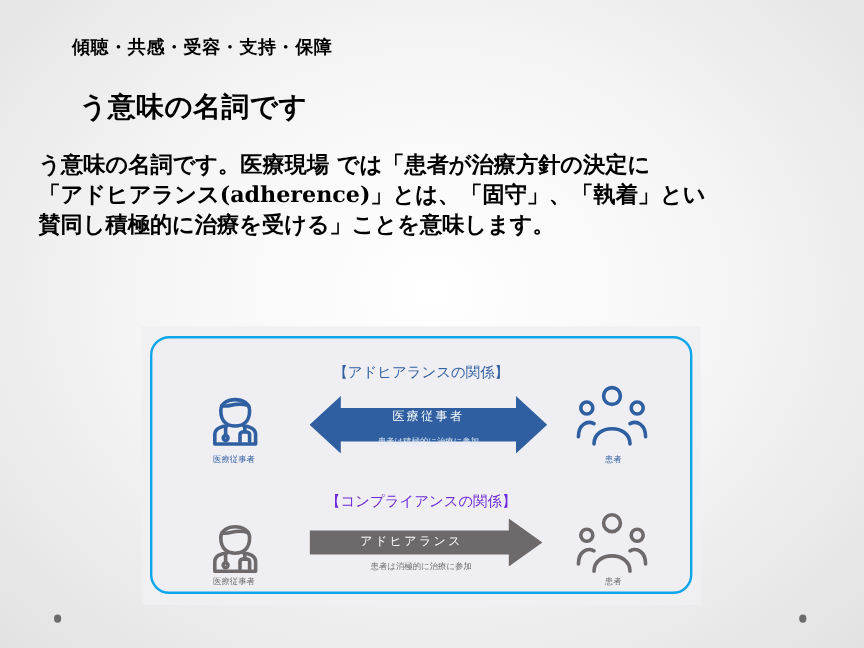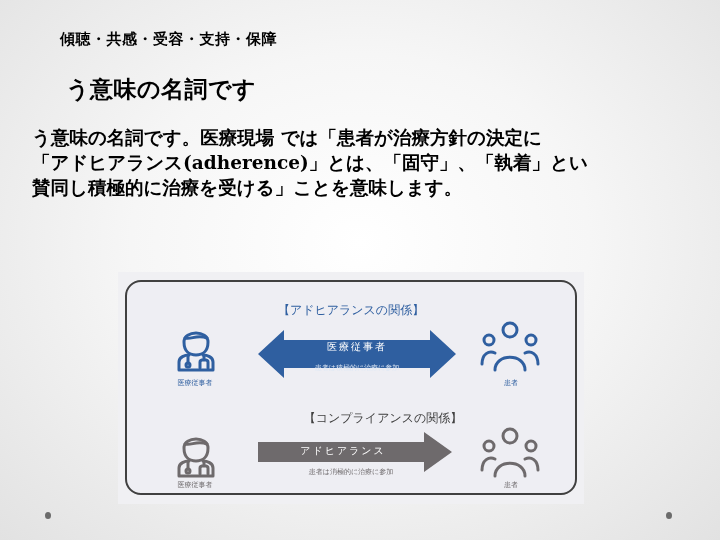--- a/index.html
+++ b/index.html
@@ -23,28 +23,28 @@
       position: absolute; left: 32px; top: 125px; width: 640px;
       font-size: 18.5px; font-weight: bold; line-height: 25px;
     }
     .body-text div { white-space: nowrap; }
     .figure {
       position: absolute; left: 118px; top: 272px; width: 466px; height: 232px;
       background: #f0f0f3;
     }
     .frame {
       position: absolute; left: 7px; top: 8px; width: 448px; height: 211px;
-      border: 2px solid #404040; border-radius: 16px; background: #eeeef3;
+      border: 2px solid #0ea5e9; border-radius: 16px; background: #eeeef3;
     }
     .fig-heading {
       position: absolute; left: 0; width: 100%; text-align: center;
       font-family: "DejaVu Sans", sans-serif; font-size: 12px;
     }
     .fig-heading.blue { top: 20px; color: #2f5fa0; }
-    .fig-heading.gray { top: 128px; color: #404040; padding-left: 32px; }
+    .fig-heading.gray { top: 128px; color: #6d28d9; }
     .person-icon { position: absolute; }
     .caption {
       position: absolute; font-family: "DejaVu Sans", sans-serif; font-size: 7px; text-align: center;
     }
     .arrow { position: absolute; }
     .arrow-label {
       position: absolute; left: 0; width: 100%; text-align: center;
       font-family: "DejaVu Sans", sans-serif; font-size: 10px; color: #fff; letter-spacing: 2px;
     }
     .arrow-sub {

